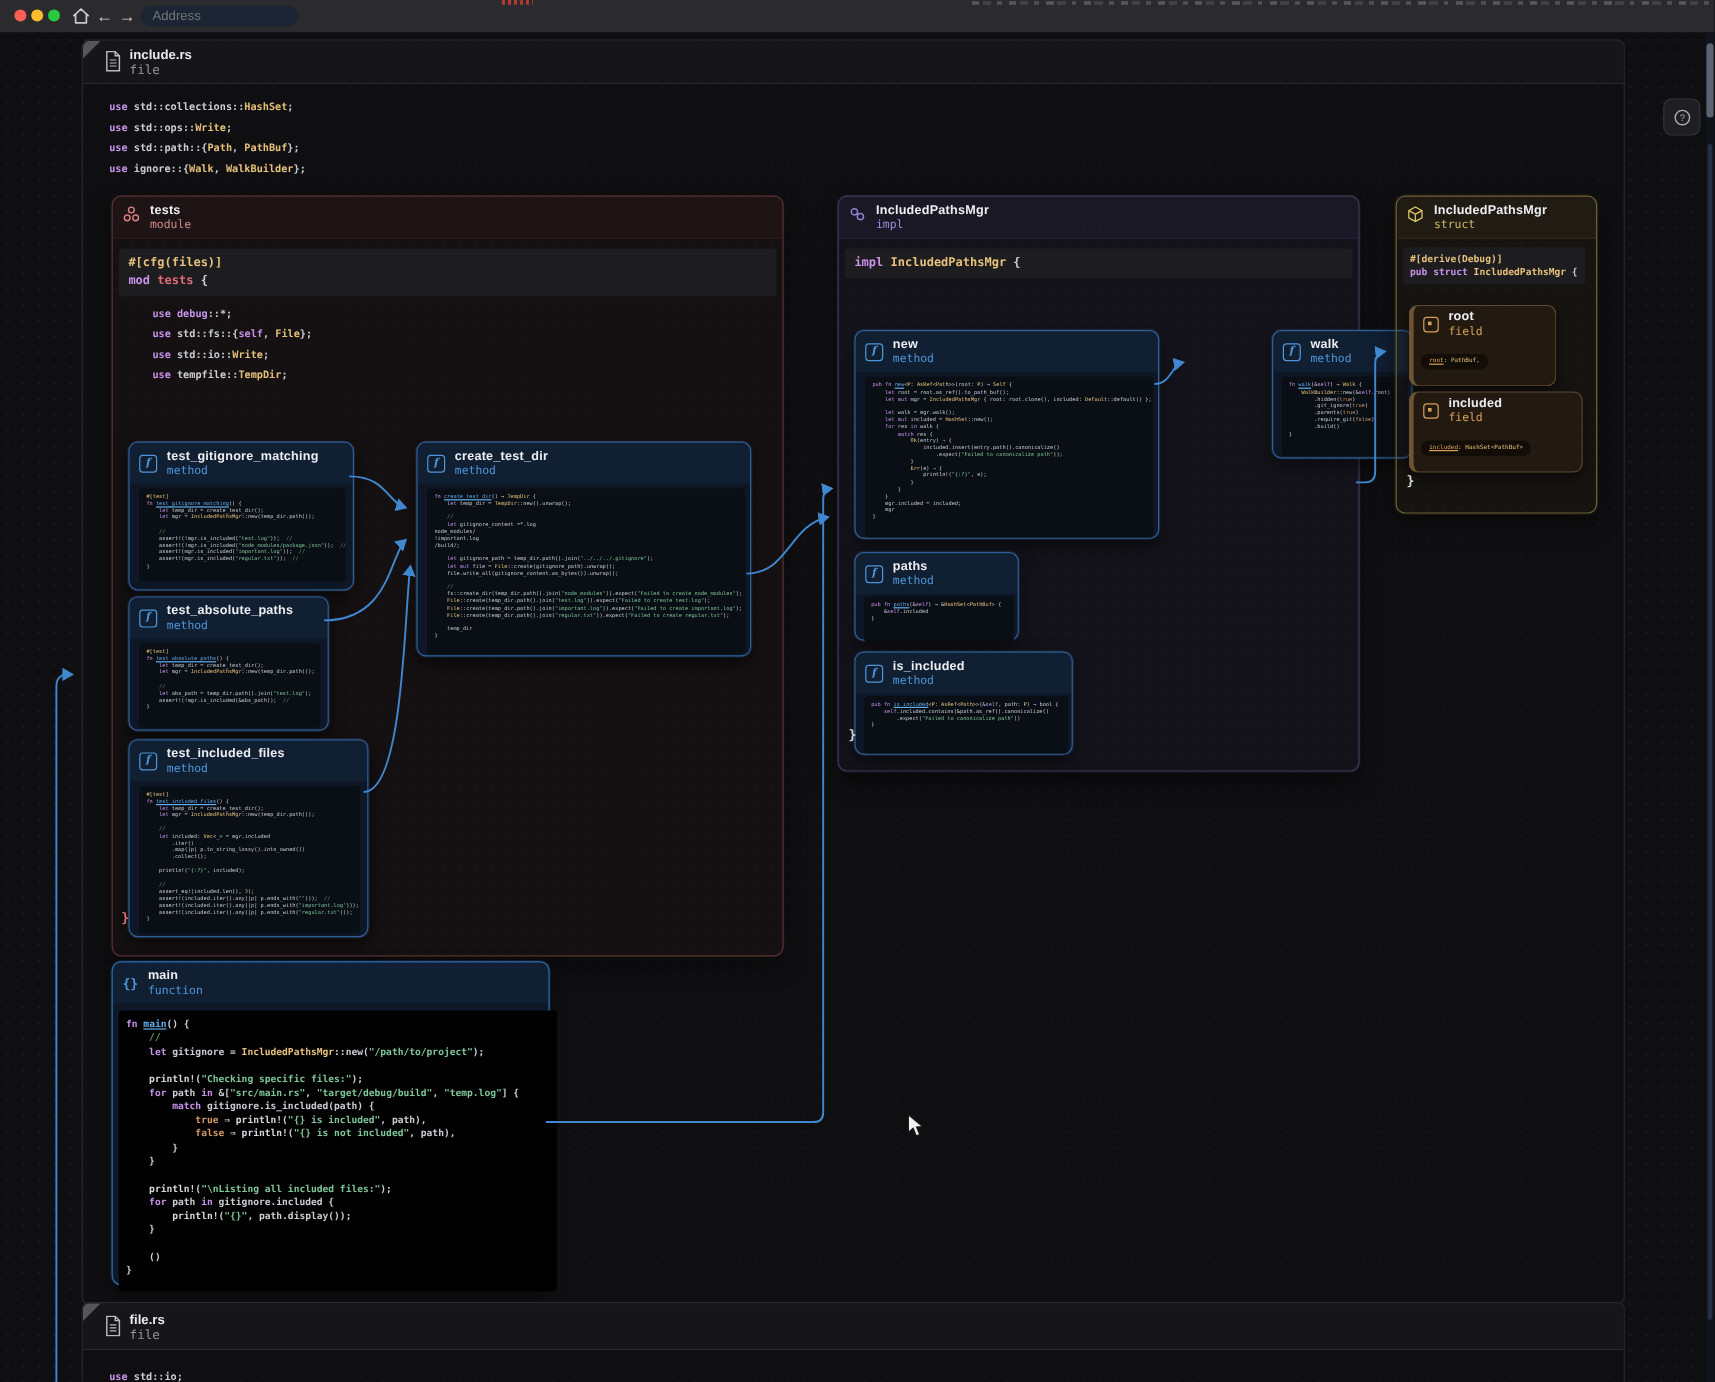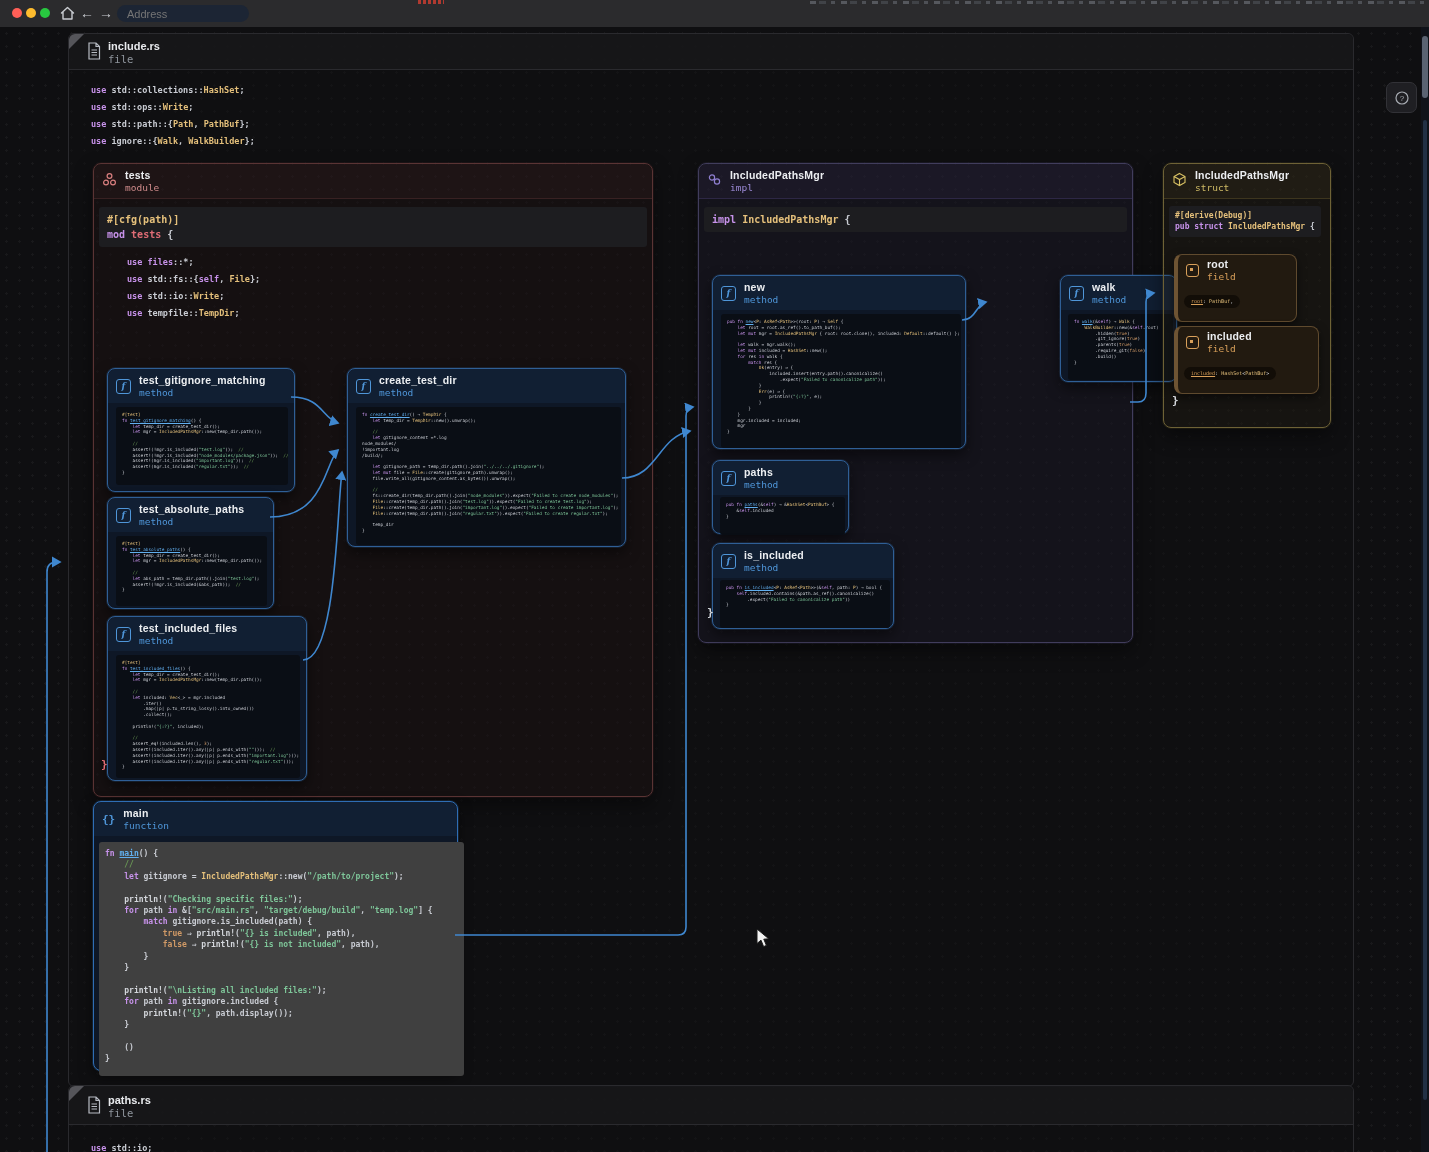--- a/index.html
+++ b/index.html
@@ -129,23 +129,23 @@
                 <circle cx="7.5" cy="4" r="2.4" fill="none" stroke="#d97f7f" stroke-width="1.2"></circle>
                 <circle cx="4" cy="10.5" r="2.4" fill="none" stroke="#d97f7f" stroke-width="1.2"></circle>
                 <circle cx="11" cy="10.5" r="2.4" fill="none" stroke="#d97f7f" stroke-width="1.2"></circle>
               </svg>
           </span>
           <div>
             <div class="ntitle">tests</div>
             <div class="nsub c-red">module</div>
           </div>
         </div>
-        <pre class="abs code s10 chip" style="left:5px;top:43px;width:532px;"><span class="tk-attr">#[cfg(path)]</span>
+        <pre class="abs code s10 chip" style="left:5px;top:43px;width:532px;"><span class="tk-attr">#[cfg(files)]</span>
 <span class="tk-kw">mod</span> <span class="tk-modn">tests</span> {</pre>
-        <pre class="abs code s85" style="left:33px;top:90px;"><span class="tk-kw">use</span> <span class="tk-kw">files</span>::*;
+        <pre class="abs code s85" style="left:33px;top:90px;"><span class="tk-kw">use</span> <span class="tk-kw">debug</span>::*;
 <span class="tk-kw">use</span> std::fs::{<span class="tk-kw">self</span>, <span class="tk-typ">File</span>};
 <span class="tk-kw">use</span> std::io::<span class="tk-typ">Write</span>;
 <span class="tk-kw">use</span> tempfile::<span class="tk-typ">TempDir</span>;</pre>
 
         <div class="node meth-box" style="left:13px;top:204px;width:186px;height:122px;">
           <div class="nhead">
             <span class="micon">f</span>
             <div>
               <div class="ntitle">test_gitignore_matching</div>
               <div class="nsub c-blue">method</div>
@@ -247,21 +247,21 @@
       </div>
 
       <div class="node meth-box" style="left:24px;top:767px;width:363px;height:268px;border-color:#2e6db4;">
         <div class="nhead">
           <span class="brace-icon">{}</span>
           <div>
             <div class="ntitle">main</div>
             <div class="nsub c-blue">function</div>
           </div>
         </div>
-        <pre class="abs code s8" style="left:5px;top:40px;width:353px;height:222px;background:#404040;border-radius:3px;padding:6px 6px;"><span class="tk-kw">fn</span> <span class="tk-fn">main</span>() {
+        <pre class="abs code s8" style="left:5px;top:40px;width:353px;height:222px;background:#000000;border-radius:3px;padding:6px 6px;"><span class="tk-kw">fn</span> <span class="tk-fn">main</span>() {
     <span class="tk-com">//</span>
     <span class="tk-kw">let</span> gitignore = <span class="tk-typ">IncludedPathsMgr</span>::new(<span class="tk-str">"/path/to/project"</span>);
 
     <span class="tk-mac">println!</span>(<span class="tk-str">"Checking specific files:"</span>);
     <span class="tk-kw">for</span> path <span class="tk-kw">in</span> &amp;[<span class="tk-str">"src/main.rs"</span>, <span class="tk-str">"target/debug/build"</span>, <span class="tk-str">"temp.log"</span>] {
         <span class="tk-kw">match</span> gitignore.is_included(path) {
             <span class="tk-bool">true</span> ⇒ <span class="tk-mac">println!</span>(<span class="tk-str">"{} is included"</span>, path),
             <span class="tk-bool">false</span> ⇒ <span class="tk-mac">println!</span>(<span class="tk-str">"{} is not included"</span>, path),
         }
     }
@@ -412,21 +412,21 @@
 
     <div class="abs filecard" style="left:68px;top:1058px;width:1284px;height:90px;">
       <div class="filehead" style="height:38px;">
         <div class="fold"></div>
         <div class="abs" style="left:18px;top:10px;">
           <svg width="14" height="18" viewBox="0 0 14 18">
               <path d="M2 1 H9 L12.5 4.5 V17 H2 Z M9 1 V4.5 H12.5" fill="none" stroke="#b8bcc4" stroke-width="1.2"></path>
               <path d="M4.5 8 H10 M4.5 10.5 H10 M4.5 13 H10" stroke="#b8bcc4" stroke-width="1"></path>
             </svg>
         </div>
-        <div class="abs fhtitle" style="left:39px;top:8px;">paths.rs</div>
+        <div class="abs fhtitle" style="left:39px;top:8px;">file.rs</div>
         <div class="abs fhsub" style="left:39px;top:20px;">file</div>
       </div>
       <pre class="abs code s85" style="left:22px;top:54px;"><span class="tk-kw">use</span> std::io;</pre>
     </div>
 
     <svg class="links" width="1429" height="1125" viewBox="0 27 1429 1125" style="z-index:5;">
       <defs>
         <marker id="arr" markerWidth="7" markerHeight="7" refX="5" refY="3.5" orient="auto">
           <path d="M0,0 L6,3.5 L0,7 Z" fill="#3f87cf"></path>
         </marker>

